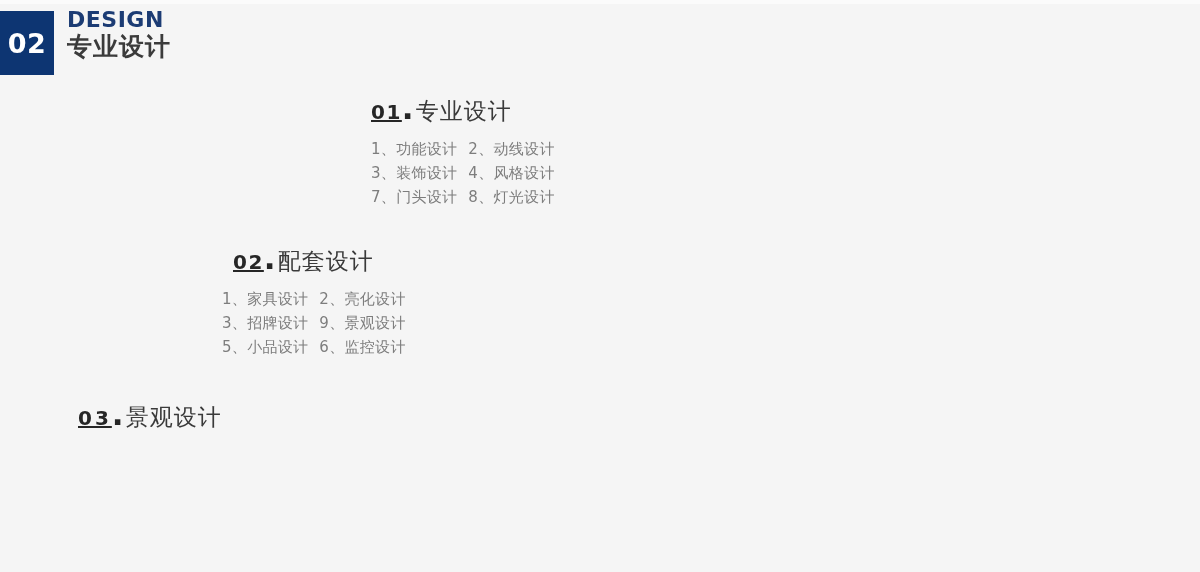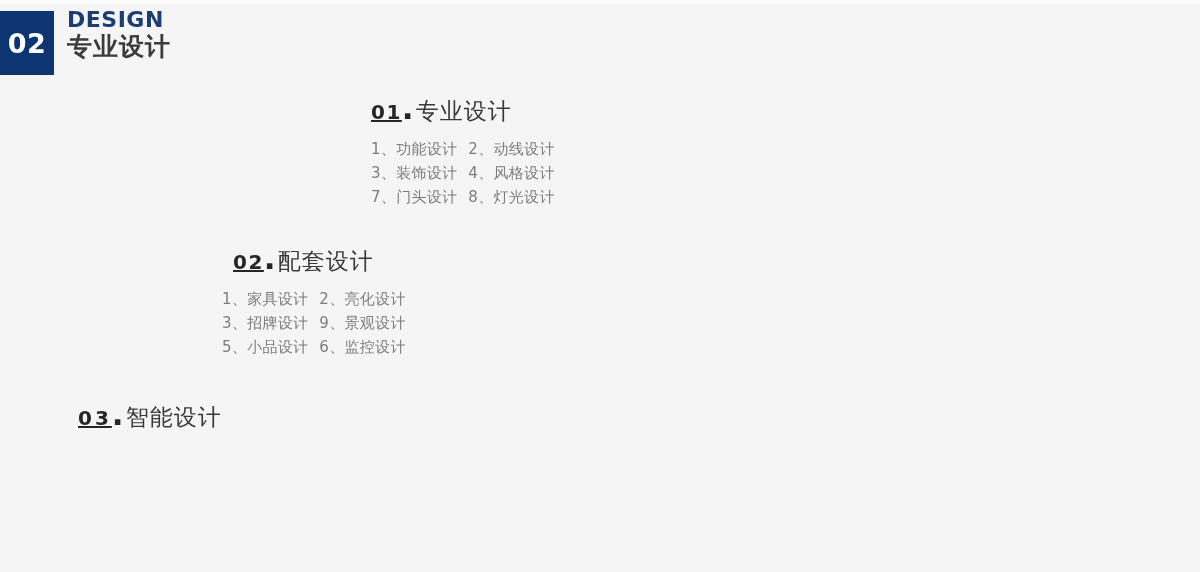--- a/index.html
+++ b/index.html
@@ -524,17 +524,17 @@
     </div>
     <div class="items">
       <div class="item-row"><span class="cell">1、家具设计</span><span class="cell second">2、亮化设计</span></div>
       <div class="item-row"><span class="cell">3、招牌设计</span><span class="cell second">9、景观设计</span></div>
       <div class="item-row"><span class="cell">5、小品设计</span><span class="cell second">6、监控设计</span></div>
     </div>
   </div>
 
   <div class="block" id="block-03">
     <div class="block-head">
-      <span class="idx">03</span><span class="dot">.</span><span class="title">智能设计</span>
+      <span class="idx">03</span><span class="dot">.</span><span class="title">景观设计</span>
     </div>
   </div>
 
 </div>
 
 </body></html>

